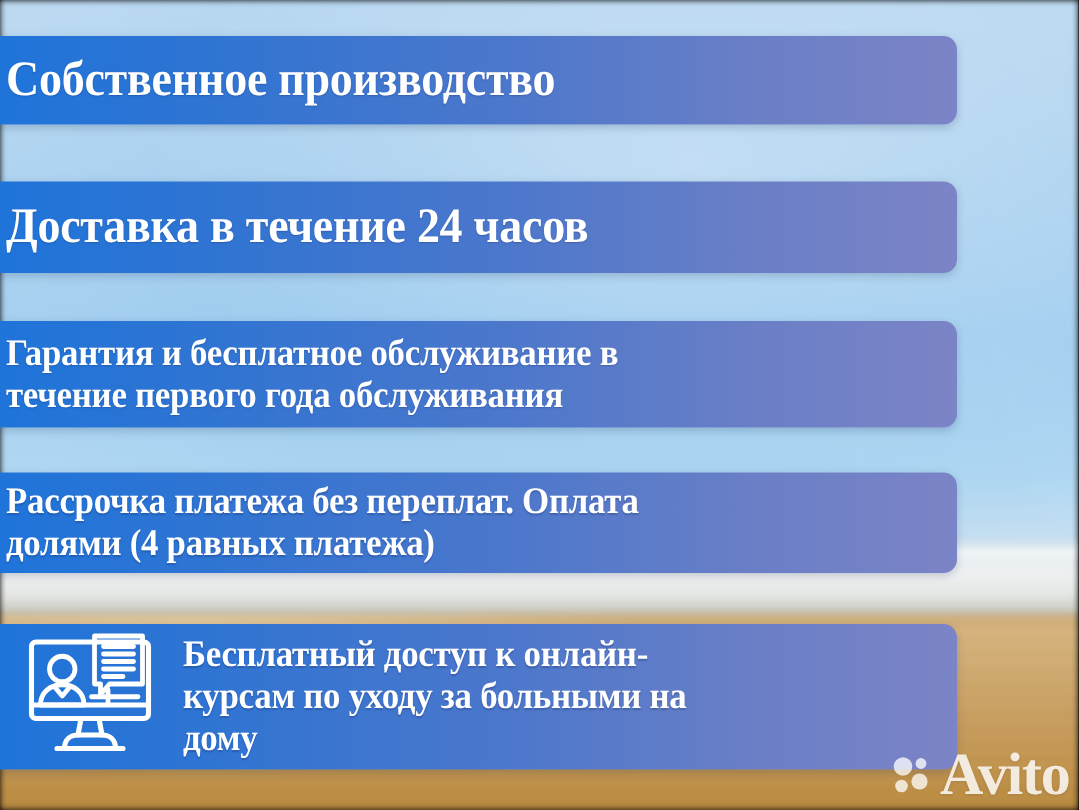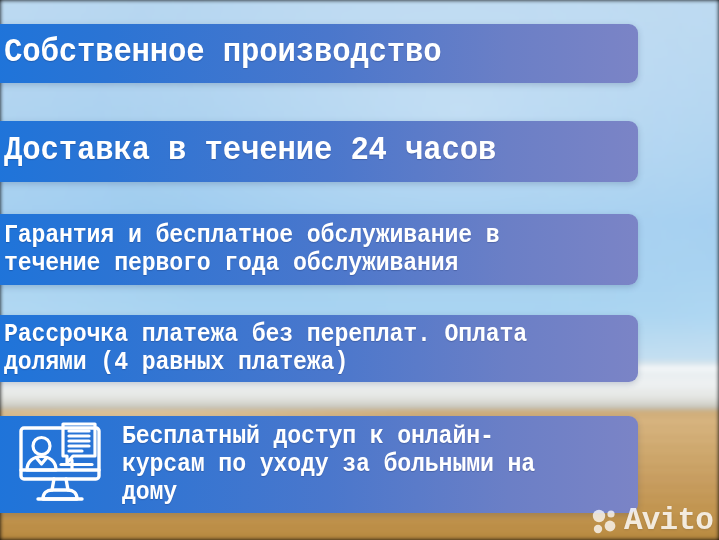--- a/index.html
+++ b/index.html
@@ -5,21 +5,21 @@
   html, body {
     margin: 0;
     padding: 0;
     background: #000;
   }
   #stage {
     position: relative;
     width: 719px;
     height: 540px;
     overflow: hidden;
-    font-family: Liberation Mono, monospace;
+    font-family: Liberation Serif, serif;
     user-select: none;
   }
 
   
   .bg-layer { position: absolute; left: 0; top: 0; width: 719px; height: 540px; }
 
   .bg-wall {
     position: absolute; left: 0; top: 0; width: 719px; height: 368px;
     background:
       linear-gradient(to right,
@@ -120,21 +120,21 @@
     position: absolute;
     right: 6px;
     bottom: 4px;
     display: flex;
     align-items: center;
     gap: 5px;
     opacity: 0.82;
   }
   .avito-dots { width: 28px; height: 28px; display: block; }
   .avito-word {
-    font-size: 31px;
+    font-size: 40px;
     font-weight: 700;
     color: #ffffff;
     letter-spacing: -0.8px;
     line-height: 1;
     text-shadow: 0 1px 2px rgba(90,70,40,0.25);
   }
 </style>
 </head>
 <body>
 

